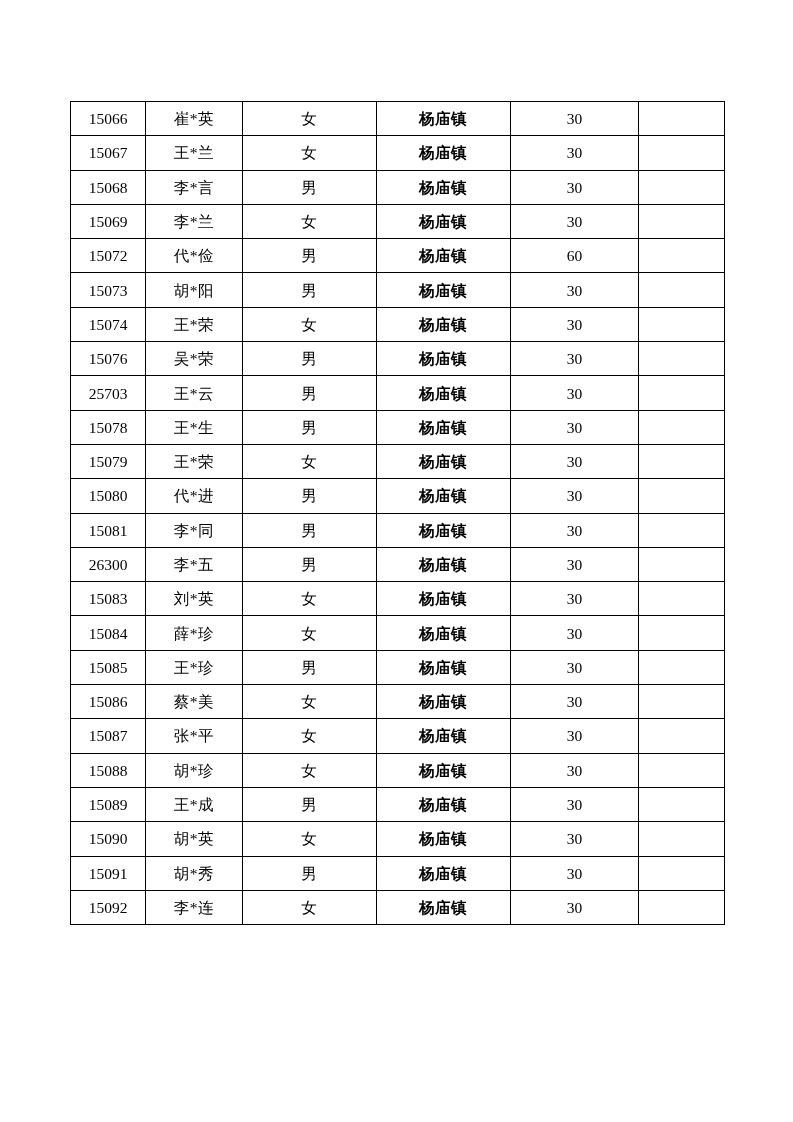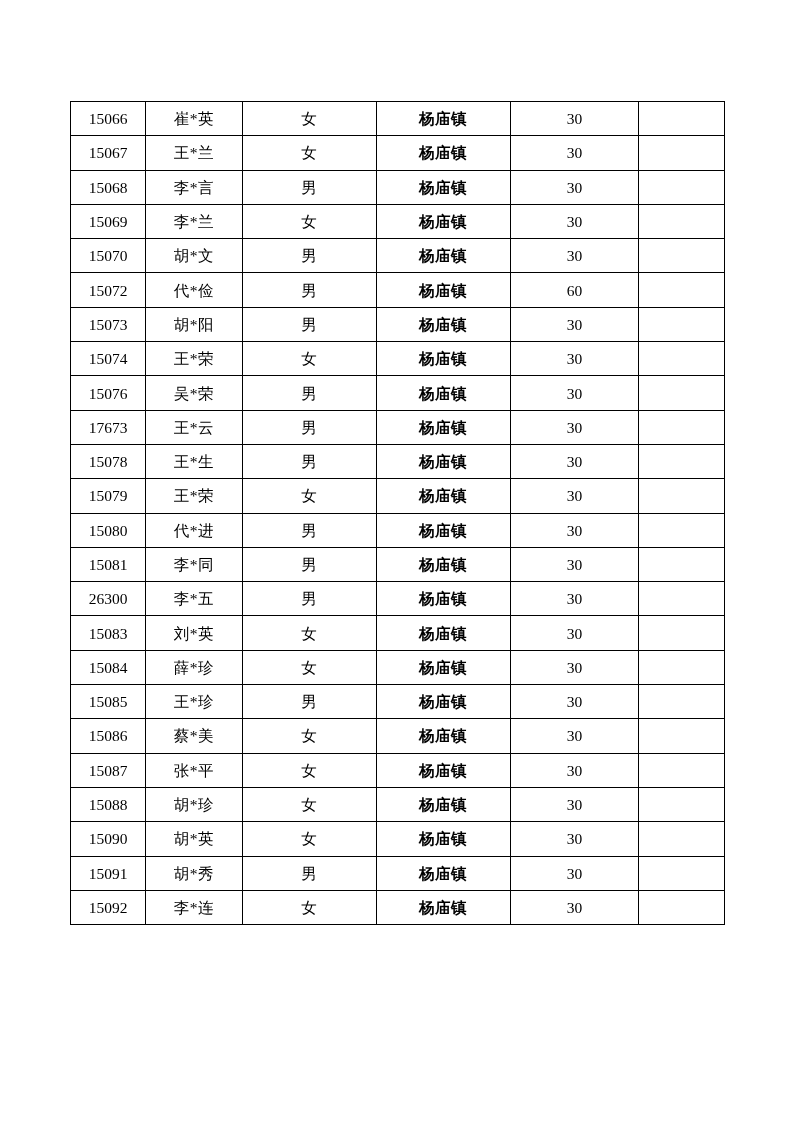--- a/index.html
+++ b/index.html
@@ -99,28 +99,20 @@
           </tr>
           <tr>
             <td class="cell-id">15069</td>
             <td class="cell-name">李*兰</td>
             <td class="cell-sex">女</td>
             <td class="cell-town">杨庙镇</td>
             <td class="cell-amt">30</td>
             <td class="cell-blank"></td>
           </tr>
           <tr>
-            <td class="cell-id">15070</td>
-            <td class="cell-name">胡*文</td>
-            <td class="cell-sex">男</td>
-            <td class="cell-town">杨庙镇</td>
-            <td class="cell-amt">30</td>
-            <td class="cell-blank"></td>
-          </tr>
-          <tr>
             <td class="cell-id">15072</td>
             <td class="cell-name">代*俭</td>
             <td class="cell-sex">男</td>
             <td class="cell-town">杨庙镇</td>
             <td class="cell-amt">60</td>
             <td class="cell-blank"></td>
           </tr>
           <tr>
             <td class="cell-id">15073</td>
             <td class="cell-name">胡*阳</td>
@@ -139,21 +131,21 @@
           </tr>
           <tr>
             <td class="cell-id">15076</td>
             <td class="cell-name">吴*荣</td>
             <td class="cell-sex">男</td>
             <td class="cell-town">杨庙镇</td>
             <td class="cell-amt">30</td>
             <td class="cell-blank"></td>
           </tr>
           <tr>
-            <td class="cell-id">17673</td>
+            <td class="cell-id">25703</td>
             <td class="cell-name">王*云</td>
             <td class="cell-sex">男</td>
             <td class="cell-town">杨庙镇</td>
             <td class="cell-amt">30</td>
             <td class="cell-blank"></td>
           </tr>
           <tr>
             <td class="cell-id">15078</td>
             <td class="cell-name">王*生</td>
             <td class="cell-sex">男</td>
@@ -230,20 +222,28 @@
             <td class="cell-name">张*平</td>
             <td class="cell-sex">女</td>
             <td class="cell-town">杨庙镇</td>
             <td class="cell-amt">30</td>
             <td class="cell-blank"></td>
           </tr>
           <tr>
             <td class="cell-id">15088</td>
             <td class="cell-name">胡*珍</td>
             <td class="cell-sex">女</td>
+            <td class="cell-town">杨庙镇</td>
+            <td class="cell-amt">30</td>
+            <td class="cell-blank"></td>
+          </tr>
+          <tr>
+            <td class="cell-id">15089</td>
+            <td class="cell-name">王*成</td>
+            <td class="cell-sex">男</td>
             <td class="cell-town">杨庙镇</td>
             <td class="cell-amt">30</td>
             <td class="cell-blank"></td>
           </tr>
           <tr>
             <td class="cell-id">15090</td>
             <td class="cell-name">胡*英</td>
             <td class="cell-sex">女</td>
             <td class="cell-town">杨庙镇</td>
             <td class="cell-amt">30</td>

